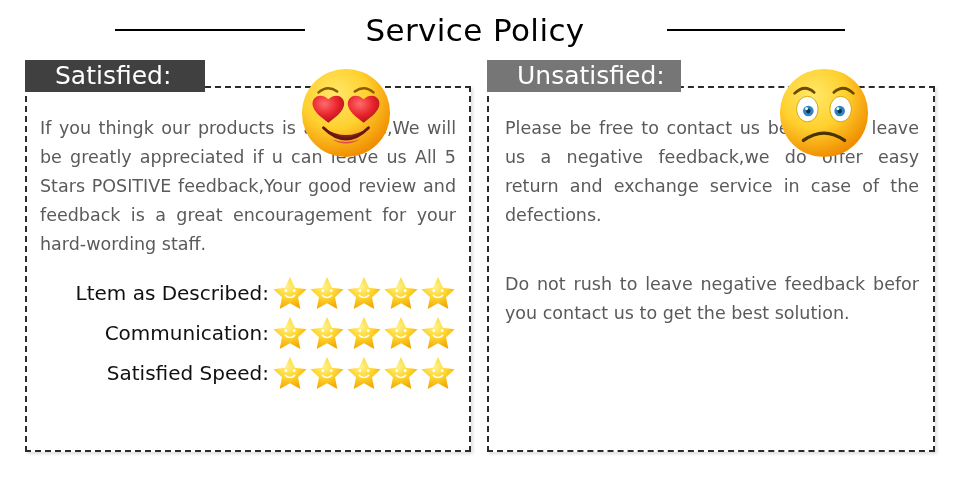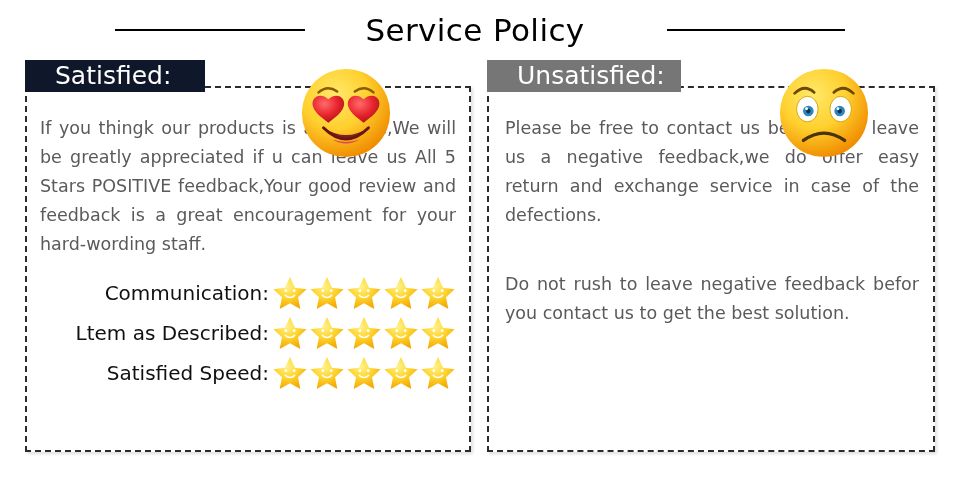--- a/index.html
+++ b/index.html
@@ -64,21 +64,21 @@
     height: 32px;
     line-height: 32px;
     padding: 0 16px 0 30px;
     color: #ffffff;
     font-size: 25px;
     font-weight: 400;
     white-space: nowrap;
     font-family: "DejaVu Sans", sans-serif;
   }
   .badge-satisfied {
-    background: #0f172a;
+    background: #404040;
     margin-left: 0;
     min-width: 180px;
     box-sizing: border-box;
   }
   .badge-unsatisfied {
     background: #767676;
     margin-left: 0;
     min-width: 183px;
     box-sizing: border-box;
   }
@@ -158,66 +158,66 @@
 
   <div class="column column-left">
     <div class="badge badge-satisfied">Satisfied:</div>
 
     <div class="panel panel-left">
       <p class="body-text">If you thingk our products is awesome,We will be greatly appreciated if u can leave us All 5 Stars POSITIVE feedback,Your good review and feedback is a great encouragement for your hard-wording staff.</p>
 
       <div class="ratings">
 
         <div class="rating-row">
-          <span class="rating-label">Communication:</span>
-          <span class="stars">
-            <svg class="star" viewBox="0 0 64 64">
-                <polygon points="32,5 40.4,23.2 60,25.6 45.5,39.2 49.4,59 32,49.2 14.6,59 18.5,39.2 4,25.6 23.6,23.2" fill="url(#sg1)"></polygon>
-                <circle cx="25" cy="28" r="2.3" fill="#fff"></circle>
-                <circle cx="39" cy="28" r="2.3" fill="#fff"></circle>
-                <path d="M24 36 Q32 43 40 36" stroke="#fff" stroke-width="2.4" fill="none" stroke-linecap="round"></path>
-              </svg>
-            <svg class="star" viewBox="0 0 64 64">
-                <polygon points="32,5 40.4,23.2 60,25.6 45.5,39.2 49.4,59 32,49.2 14.6,59 18.5,39.2 4,25.6 23.6,23.2" fill="url(#sg1)"></polygon>
-                <circle cx="25" cy="28" r="2.3" fill="#fff"></circle>
-                <circle cx="39" cy="28" r="2.3" fill="#fff"></circle>
-                <path d="M24 36 Q32 43 40 36" stroke="#fff" stroke-width="2.4" fill="none" stroke-linecap="round"></path>
-              </svg>
-            <svg class="star" viewBox="0 0 64 64">
-                <polygon points="32,5 40.4,23.2 60,25.6 45.5,39.2 49.4,59 32,49.2 14.6,59 18.5,39.2 4,25.6 23.6,23.2" fill="url(#sg1)"></polygon>
-                <circle cx="25" cy="28" r="2.3" fill="#fff"></circle>
-                <circle cx="39" cy="28" r="2.3" fill="#fff"></circle>
-                <path d="M24 36 Q32 43 40 36" stroke="#fff" stroke-width="2.4" fill="none" stroke-linecap="round"></path>
-              </svg>
-            <svg class="star" viewBox="0 0 64 64">
-                <polygon points="32,5 40.4,23.2 60,25.6 45.5,39.2 49.4,59 32,49.2 14.6,59 18.5,39.2 4,25.6 23.6,23.2" fill="url(#sg1)"></polygon>
-                <circle cx="25" cy="28" r="2.3" fill="#fff"></circle>
-                <circle cx="39" cy="28" r="2.3" fill="#fff"></circle>
-                <path d="M24 36 Q32 43 40 36" stroke="#fff" stroke-width="2.4" fill="none" stroke-linecap="round"></path>
-              </svg>
-            <svg class="star" viewBox="0 0 64 64">
-                <polygon points="32,5 40.4,23.2 60,25.6 45.5,39.2 49.4,59 32,49.2 14.6,59 18.5,39.2 4,25.6 23.6,23.2" fill="url(#sg1)"></polygon>
-                <circle cx="25" cy="28" r="2.3" fill="#fff"></circle>
-                <circle cx="39" cy="28" r="2.3" fill="#fff"></circle>
-                <path d="M24 36 Q32 43 40 36" stroke="#fff" stroke-width="2.4" fill="none" stroke-linecap="round"></path>
-              </svg>
-          </span>
-        </div>
-
-        <div class="rating-row">
           <span class="rating-label">Ltem as Described:</span>
           <span class="stars">
             <svg class="star" viewBox="0 0 64 64">
                 <defs>
                   <radialGradient id="sg1" cx="42%" cy="30%" r="70%">
                     <stop offset="0%" stop-color="#FFF28A"></stop>
                     <stop offset="48%" stop-color="#FFD633"></stop>
                     <stop offset="100%" stop-color="#F2A900"></stop>
                   </radialGradient>
                 </defs>
+                <polygon points="32,5 40.4,23.2 60,25.6 45.5,39.2 49.4,59 32,49.2 14.6,59 18.5,39.2 4,25.6 23.6,23.2" fill="url(#sg1)"></polygon>
+                <circle cx="25" cy="28" r="2.3" fill="#fff"></circle>
+                <circle cx="39" cy="28" r="2.3" fill="#fff"></circle>
+                <path d="M24 36 Q32 43 40 36" stroke="#fff" stroke-width="2.4" fill="none" stroke-linecap="round"></path>
+              </svg>
+            <svg class="star" viewBox="0 0 64 64">
+                <polygon points="32,5 40.4,23.2 60,25.6 45.5,39.2 49.4,59 32,49.2 14.6,59 18.5,39.2 4,25.6 23.6,23.2" fill="url(#sg1)"></polygon>
+                <circle cx="25" cy="28" r="2.3" fill="#fff"></circle>
+                <circle cx="39" cy="28" r="2.3" fill="#fff"></circle>
+                <path d="M24 36 Q32 43 40 36" stroke="#fff" stroke-width="2.4" fill="none" stroke-linecap="round"></path>
+              </svg>
+            <svg class="star" viewBox="0 0 64 64">
+                <polygon points="32,5 40.4,23.2 60,25.6 45.5,39.2 49.4,59 32,49.2 14.6,59 18.5,39.2 4,25.6 23.6,23.2" fill="url(#sg1)"></polygon>
+                <circle cx="25" cy="28" r="2.3" fill="#fff"></circle>
+                <circle cx="39" cy="28" r="2.3" fill="#fff"></circle>
+                <path d="M24 36 Q32 43 40 36" stroke="#fff" stroke-width="2.4" fill="none" stroke-linecap="round"></path>
+              </svg>
+            <svg class="star" viewBox="0 0 64 64">
+                <polygon points="32,5 40.4,23.2 60,25.6 45.5,39.2 49.4,59 32,49.2 14.6,59 18.5,39.2 4,25.6 23.6,23.2" fill="url(#sg1)"></polygon>
+                <circle cx="25" cy="28" r="2.3" fill="#fff"></circle>
+                <circle cx="39" cy="28" r="2.3" fill="#fff"></circle>
+                <path d="M24 36 Q32 43 40 36" stroke="#fff" stroke-width="2.4" fill="none" stroke-linecap="round"></path>
+              </svg>
+            <svg class="star" viewBox="0 0 64 64">
+                <polygon points="32,5 40.4,23.2 60,25.6 45.5,39.2 49.4,59 32,49.2 14.6,59 18.5,39.2 4,25.6 23.6,23.2" fill="url(#sg1)"></polygon>
+                <circle cx="25" cy="28" r="2.3" fill="#fff"></circle>
+                <circle cx="39" cy="28" r="2.3" fill="#fff"></circle>
+                <path d="M24 36 Q32 43 40 36" stroke="#fff" stroke-width="2.4" fill="none" stroke-linecap="round"></path>
+              </svg>
+          </span>
+        </div>
+
+        <div class="rating-row">
+          <span class="rating-label">Communication:</span>
+          <span class="stars">
+            <svg class="star" viewBox="0 0 64 64">
                 <polygon points="32,5 40.4,23.2 60,25.6 45.5,39.2 49.4,59 32,49.2 14.6,59 18.5,39.2 4,25.6 23.6,23.2" fill="url(#sg1)"></polygon>
                 <circle cx="25" cy="28" r="2.3" fill="#fff"></circle>
                 <circle cx="39" cy="28" r="2.3" fill="#fff"></circle>
                 <path d="M24 36 Q32 43 40 36" stroke="#fff" stroke-width="2.4" fill="none" stroke-linecap="round"></path>
               </svg>
             <svg class="star" viewBox="0 0 64 64">
                 <polygon points="32,5 40.4,23.2 60,25.6 45.5,39.2 49.4,59 32,49.2 14.6,59 18.5,39.2 4,25.6 23.6,23.2" fill="url(#sg1)"></polygon>
                 <circle cx="25" cy="28" r="2.3" fill="#fff"></circle>
                 <circle cx="39" cy="28" r="2.3" fill="#fff"></circle>
                 <path d="M24 36 Q32 43 40 36" stroke="#fff" stroke-width="2.4" fill="none" stroke-linecap="round"></path>

